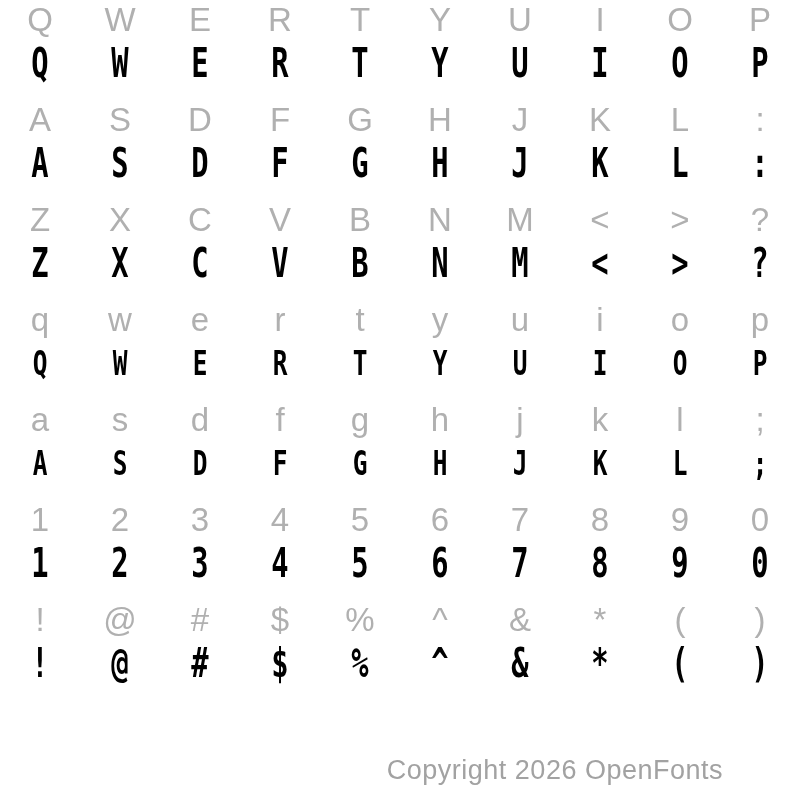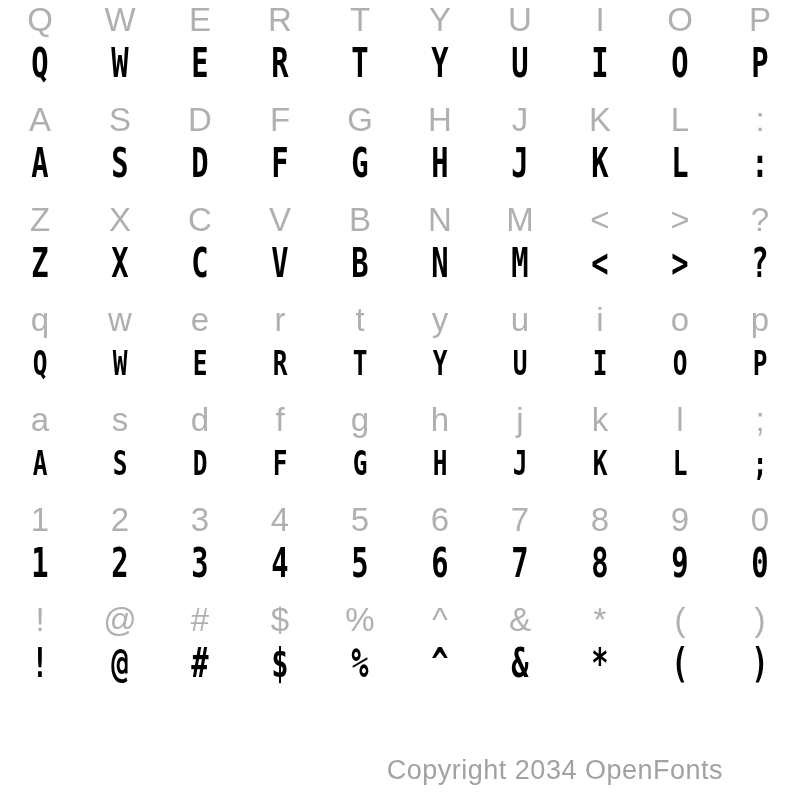--- a/index.html
+++ b/index.html
@@ -254,13 +254,13 @@
         <div class="cell black-cell black-large"><span class="glyph">%</span></div>
         <div class="cell black-cell black-large"><span class="glyph">^</span></div>
         <div class="cell black-cell black-large"><span class="glyph">&amp;</span></div>
         <div class="cell black-cell black-large"><span class="glyph">*</span></div>
         <div class="cell black-cell black-large"><span class="glyph">(</span></div>
         <div class="cell black-cell black-large"><span class="glyph">)</span></div>
       </div>
     </div>
   </div>
 
-<div class="footer-copyright">Copyright 2034 OpenFonts</div>
+<div class="footer-copyright">Copyright 2026 OpenFonts</div>
 
 </body></html>

